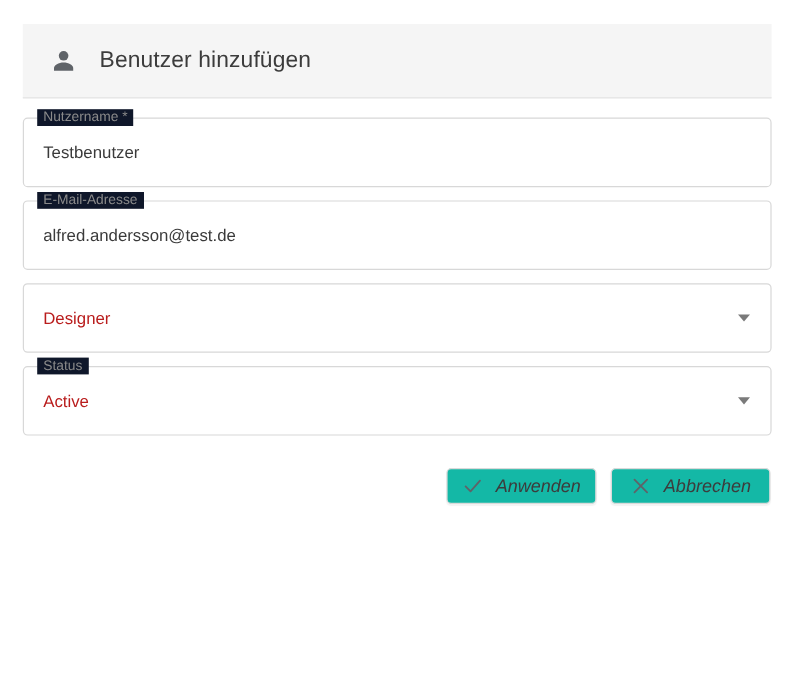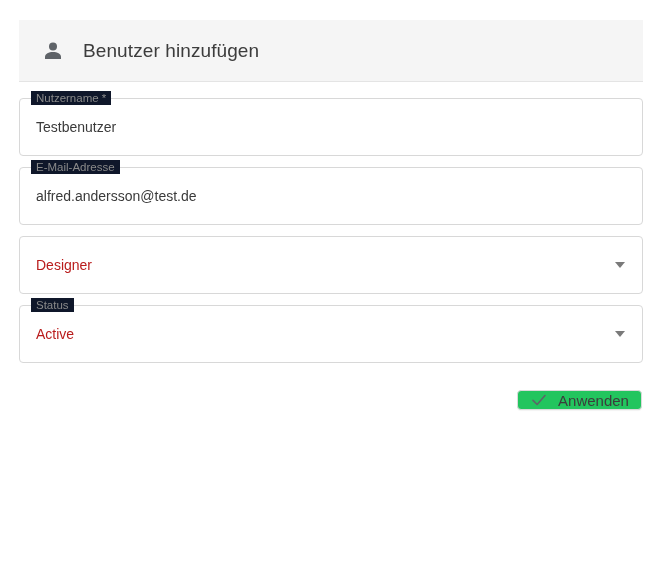--- a/index.html
+++ b/index.html
@@ -99,30 +99,31 @@
     align-items: center;
     gap: 12px;
     margin-top: 27px;
     padding-right: 1px;
   }
   .btn {
     display: flex;
     align-items: center;
     justify-content: center;
     gap: 10px;
-    height: 20px;
+    height: 30px;
     padding: 0 20px;
     border: 1px solid #dadada;
     border-radius: 4px;
-    background: #22c55e;
+    background: #14b8a6;
     font-size: 15px;
     color: #3c3c3c;
     cursor: pointer;
     box-shadow: 0 1px 1px rgba(0,0,0,.05);
     box-sizing: border-box;
+    font-style: italic;
   }
   .btn .btn-icon {
     width: 18px;
     height: 18px;
     display: flex;
     align-items: center;
     justify-content: center;
     color: #5f6368;
   }
   .btn-apply { width: 125px; }
@@ -173,15 +174,24 @@
 
   <div class="footer">
     <div class="btn btn-apply">
       <span class="btn-icon">
         <svg width="18" height="18" viewBox="0 0 24 24" fill="none" stroke="currentColor" stroke-width="2" stroke-linecap="round" stroke-linejoin="round" aria-hidden="true">
           <polyline points="4 12.5 9.5 18 20 6"></polyline>
         </svg>
       </span>
       <span>Anwenden</span>
     </div>
+    <div class="btn btn-cancel">
+      <span class="btn-icon">
+        <svg width="18" height="18" viewBox="0 0 24 24" fill="none" stroke="currentColor" stroke-width="2" stroke-linecap="round" aria-hidden="true">
+          <line x1="5" y1="5" x2="19" y2="19"></line>
+          <line x1="19" y1="5" x2="5" y2="19"></line>
+        </svg>
+      </span>
+      <span>Abbrechen</span>
+    </div>
   </div>
 
 </div>
 
 </body></html>

